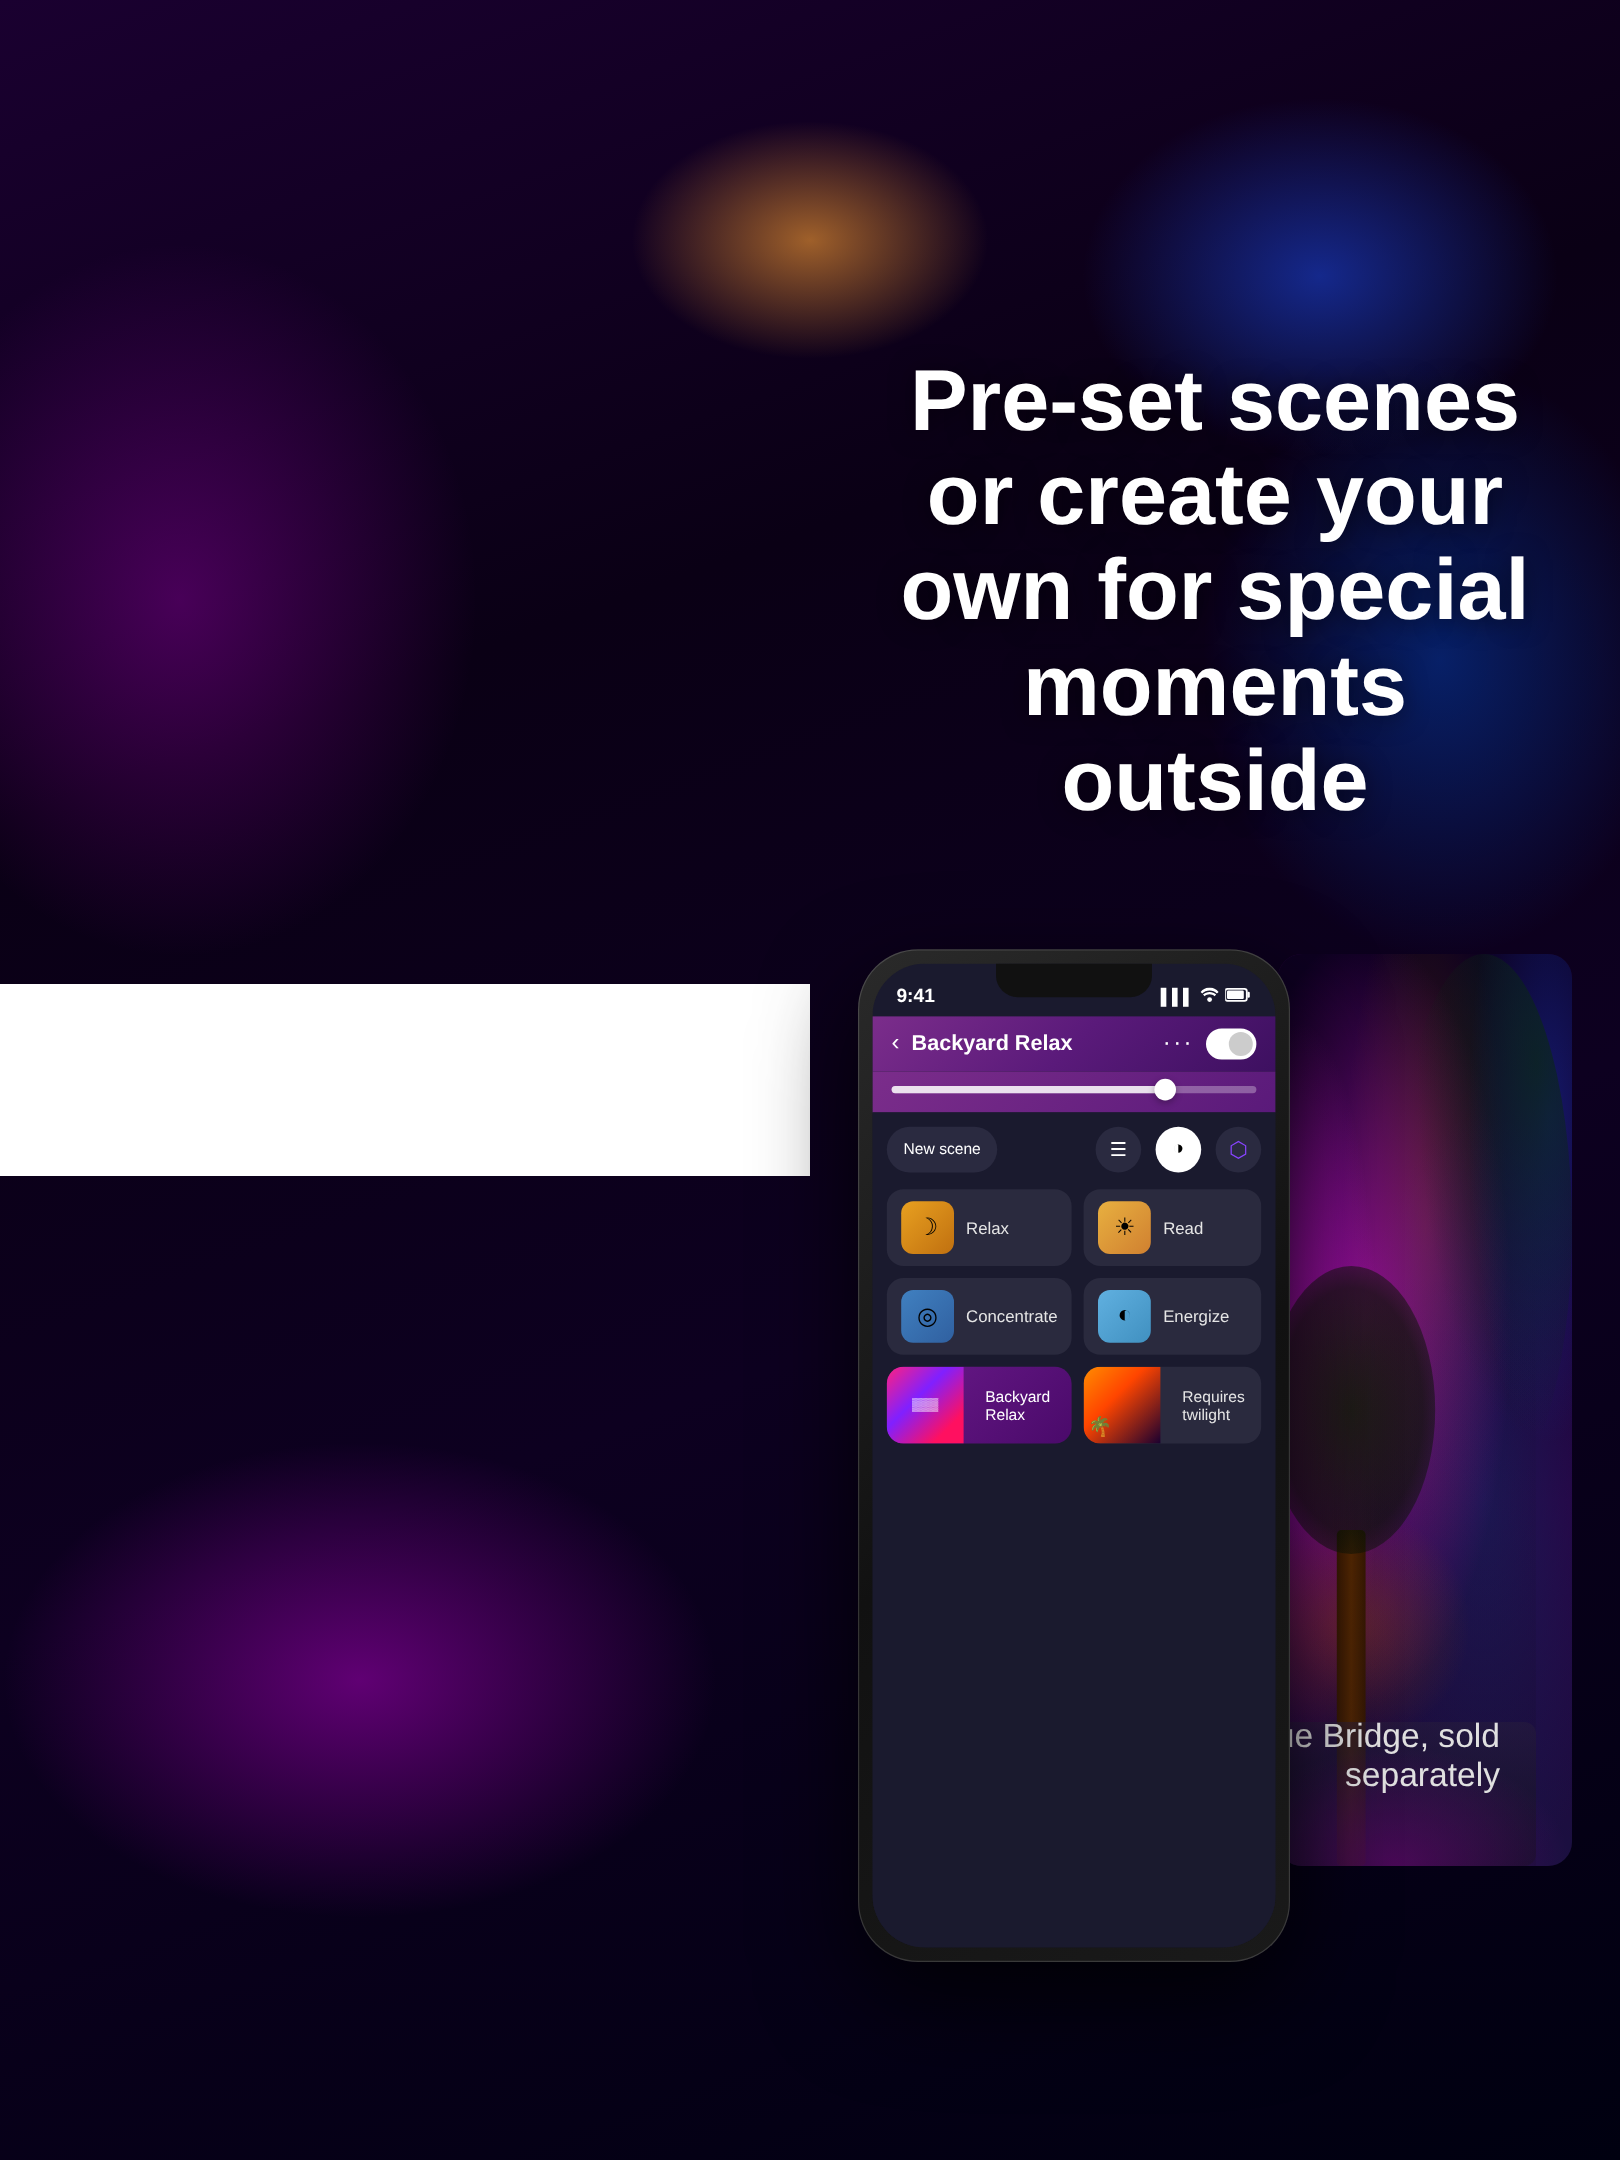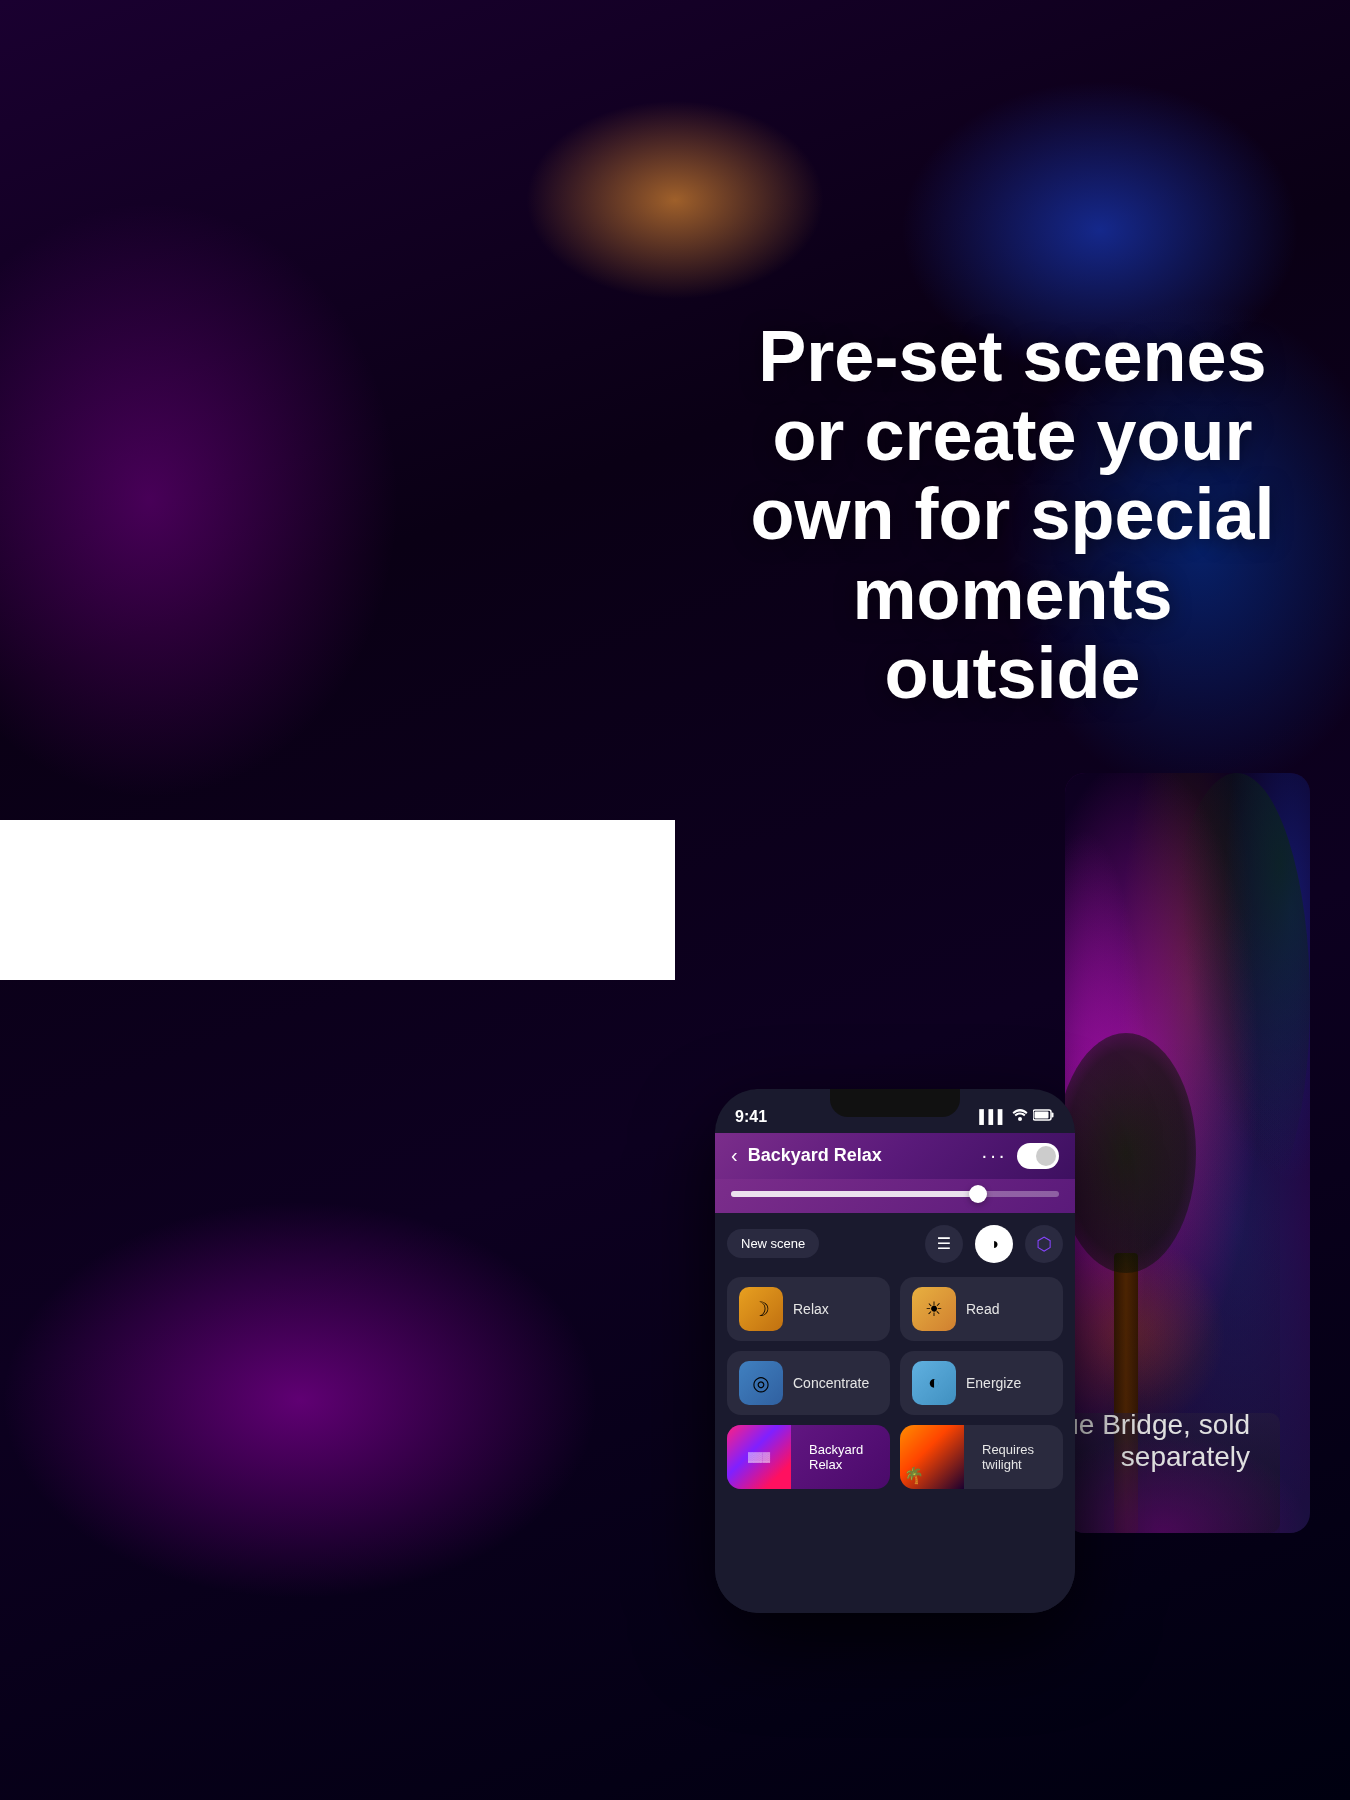--- a/index.html
+++ b/index.html
@@ -130,24 +130,24 @@
       flex-shrink: 0;
       width: 380px;
       position: relative;
       z-index: 10;
       margin-right: -30px;
       margin-bottom: -80px;
     }
 
     .phone-outer {
       width: 360px;
-      height: 524px;
+      height: 844px;
       background: linear-gradient(145deg, #2a2a2a 0%, #111 50%, #1a1a1a 100%);
       border-radius: 50px;
-      padding: 0;
+      padding: 12px;
       box-shadow: 0 30px 80px rgba(0,0,0,0.8), inset 0 0 0 1px rgba(255,255,255,0.15);
       position: relative;
       margin-top: 40px;
     }
 
     .phone-inner {
       width: 100%;
       height: 100%;
       background: #1c1c2e;
       border-radius: 44px;
@@ -283,21 +283,20 @@
     
     .scenes-area {
       flex: 1;
       background: #1a1a2e;
       padding: 12px;
     }
 
     
     .scene-controls {
       display: flex;
-      align-items: center;
       justify-content: space-between;
       margin-bottom: 14px;
     }
 
     .new-scene-btn {
       background: #2a2a40;
       color: #fff;
       font-size: 13px;
       padding: 7px 14px;
       border-radius: 20px;

